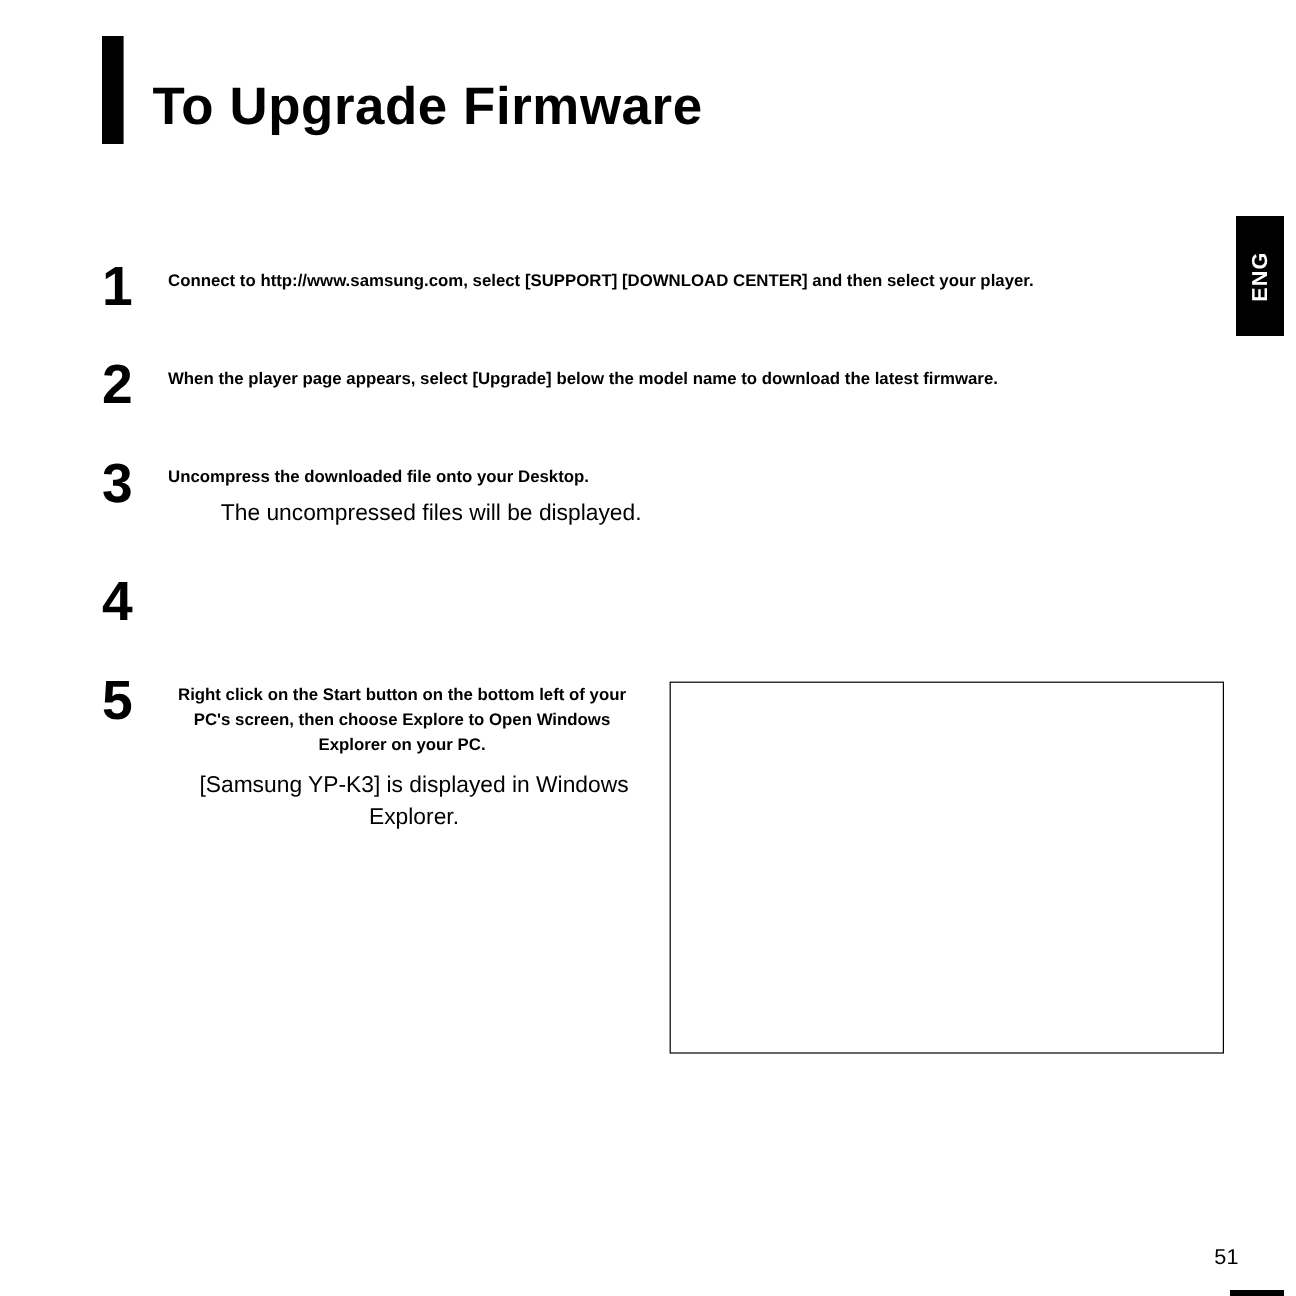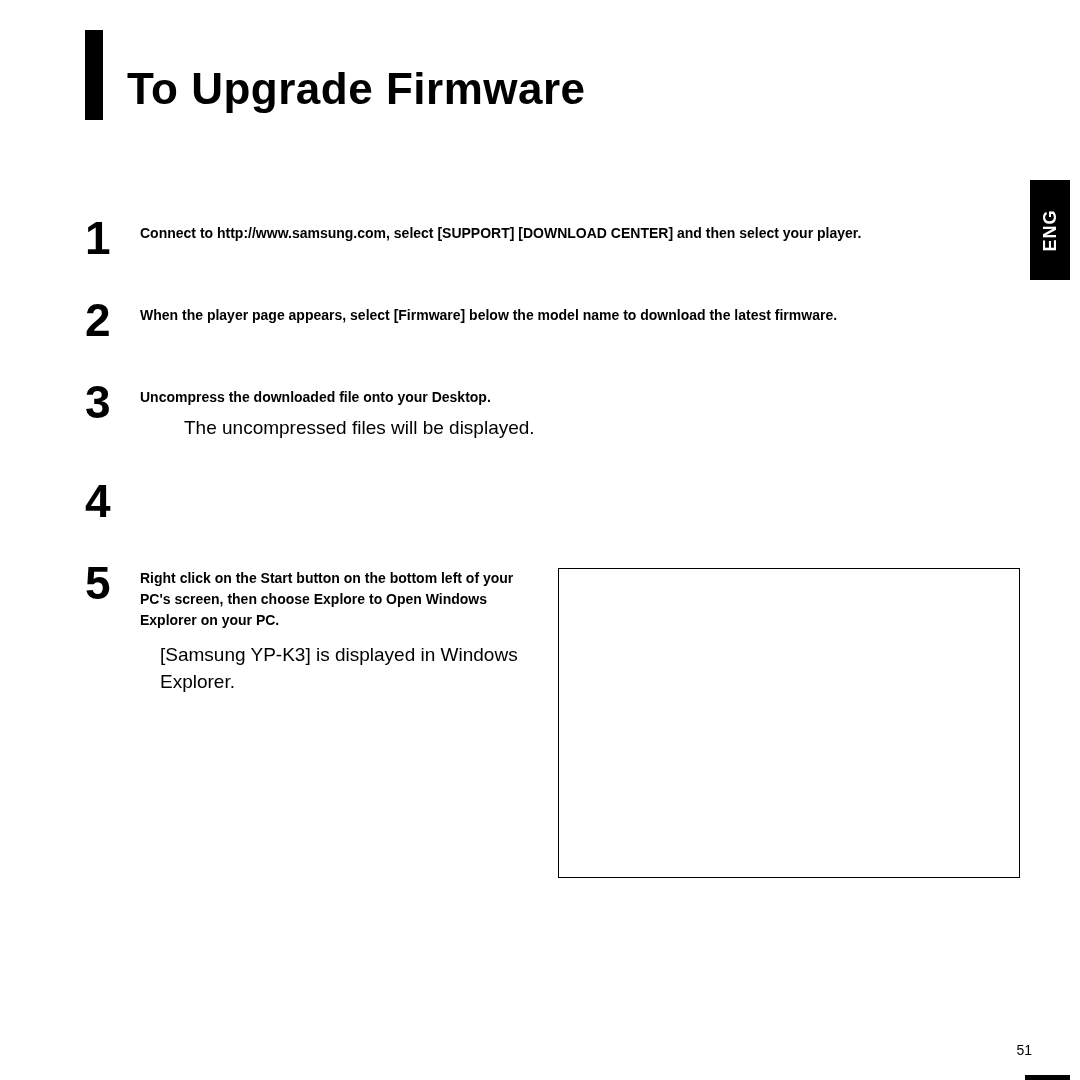--- a/index.html
+++ b/index.html
@@ -87,33 +87,33 @@
     padding-left: 24px;
     line-height: 1.45;
     margin-left: 20px;
   }
 
   .step5-row {
     display: flex;
     align-items: flex-start;
     gap: 28px;
   }
-  .step5-left { flex: 0 0 390px; }
+  .step5-left { flex: 0 0 390px; text-align: center; }
   .step5-left .step-sub { padding-left: 0; margin-top: 10px; }
   .screenshot-box {
     flex: 1;
     height: 310px;
     border: 1.5px solid #000;
   }
 
   .page-num {
     position: absolute;
     right: 48px;
     bottom: 22px;
-    font-size: 14px;
+    font-size: 18px;
   }
   .footer-rule {
     position: absolute;
     right: 10px;
     bottom: 0;
     width: 45px;
     height: 5px;
     background: #000;
   }
 </style>
@@ -137,21 +137,21 @@
     <div class="step">
       <div class="step-num">1</div>
       <div class="step-body">
         <div class="step-text">Connect to http://www.samsung.com, select [SUPPORT]     [DOWNLOAD CENTER] and then select your player.</div>
       </div>
     </div>
 
     <div class="step">
       <div class="step-num">2</div>
       <div class="step-body">
-        <div class="step-text">When the player page appears, select [Firmware] below the model name to download the latest firmware.</div>
+        <div class="step-text">When the player page appears, select [Upgrade] below the model name to download the latest firmware.</div>
       </div>
     </div>
 
     <div class="step">
       <div class="step-num">3</div>
       <div class="step-body">
         <div class="step-text">Uncompress the downloaded file onto your Desktop.</div>
         <div class="step-sub">The uncompressed files will be displayed.</div>
       </div>
     </div>

